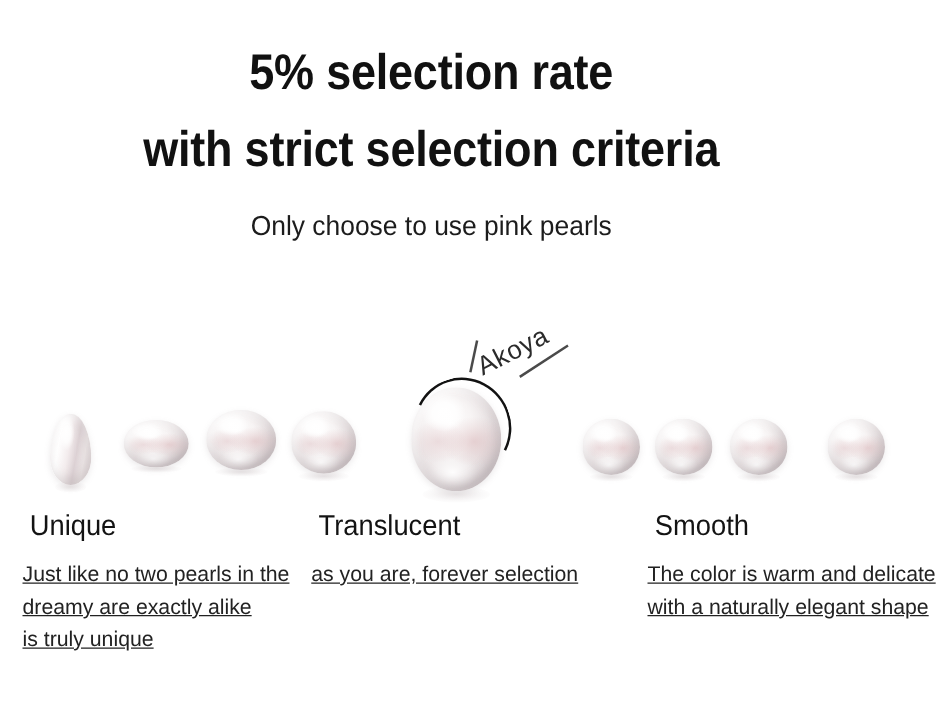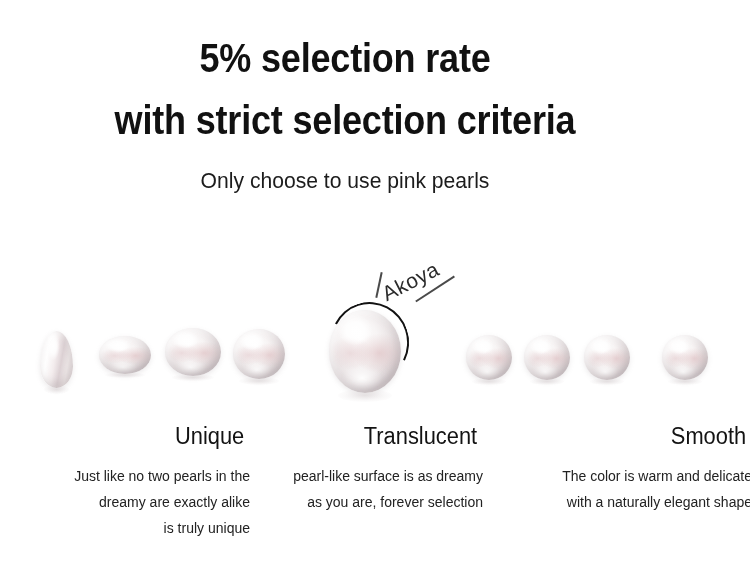--- a/index.html
+++ b/index.html
@@ -83,33 +83,34 @@
     position:absolute;
     border:2.4px solid transparent;
     border-top-color:#121212;
     border-right-color:#121212;
     border-radius:50%;
     transform:rotate(-18deg);
   }
 
   
   .captions{position:absolute;left:0;top:405px;width:750px;height:167px;}
-  .col{position:absolute;top:0;text-align:right;margin-top:16px;}
+  .col{position:absolute;top:0;text-align:left;}
   .col-title{
     font-size:23px;line-height:30px;
     font-weight:normal;color:#131313;
     transform:scaleX(0.95);
     white-space:nowrap;
   }
   .col-body{margin-top:12px;}
   .col-line{
-    font-size:14px;
+    font-size:17px;
     line-height:26px;
     color:#222222;
     white-space:nowrap;
+    text-decoration:underline;
   }
 </style>
 </head>
 <body>
 
 <div class="page">
 
   <div class="headline headline-1">5% selection rate</div>
   <div class="headline headline-2">with strict selection criteria</div>
   <div class="subtitle">Only choose to use pink pearls</div>
@@ -141,21 +142,20 @@
       <div class="col-body">
         <div class="col-line">Just like no two pearls in the</div>
         <div class="col-line">dreamy are exactly alike</div>
         <div class="col-line">is truly unique</div>
       </div>
     </div>
 
     <div class="col" style="left:249px;width:234px;">
       <div class="col-title">Translucent</div>
       <div class="col-body">
-        <div class="col-line">pearl-like surface is as dreamy</div>
         <div class="col-line">as you are, forever selection</div>
       </div>
     </div>
 
     <div class="col" style="left:518px;width:234px;">
       <div class="col-title">Smooth</div>
       <div class="col-body">
         <div class="col-line">The color is warm and delicate</div>
         <div class="col-line">with a naturally elegant shape</div>
       </div>

